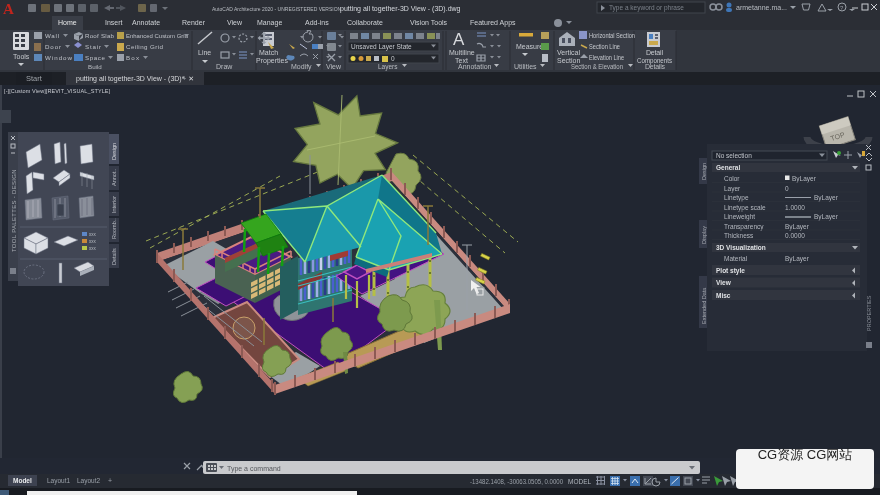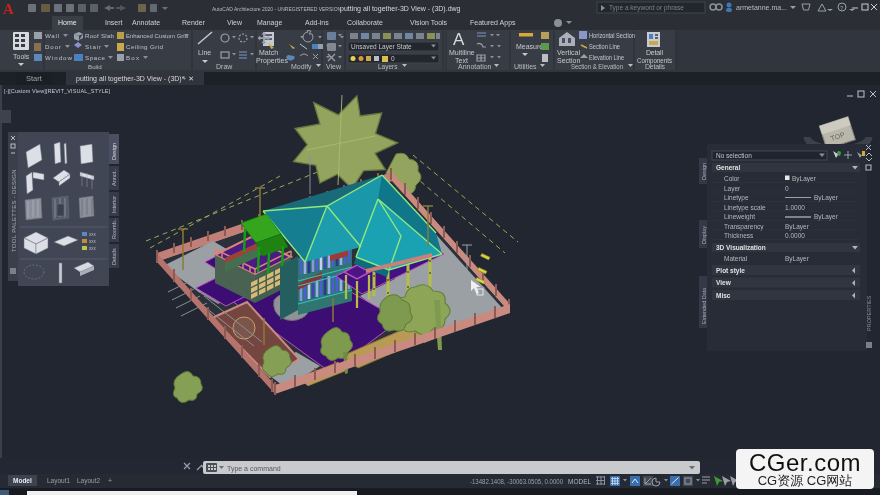--- a/index.html
+++ b/index.html
@@ -691,15 +691,14 @@
   <div style="position:absolute;left:8px;top:1px;height:11px;font-size:6.5px;color:#e8eaec;background:#3d4250;line-height:11px;padding:0 5px;font-weight:bold">Model</div>
   <div style="position:absolute;left:42px;top:1px;height:11px;font-size:6.5px;color:#9aa0a8;line-height:11px;padding:0 5px">Layout1</div>
   <div style="position:absolute;left:72px;top:1px;height:11px;font-size:6.5px;color:#9aa0a8;line-height:11px;padding:0 5px">Layout2</div>
   <div style="position:absolute;left:108px;top:1px;height:11px;font-size:7px;color:#9aa0a8;line-height:11px">+</div>
 </div>
 <div class="abs" id="bottom">
   <div style="position:absolute;left:0;top:2px;width:9px;height:5px;background:#3f5a78"></div>
   <div style="position:absolute;left:27px;top:3px;width:330px;height:4px;background:#f0f0f0"></div>
 </div>
 <div class="abs" id="wm">
-    <div class="l1">CGer.com</div>
     <div class="l2">CG资源  CG网站</div>
   </div>
 
 </body></html>

